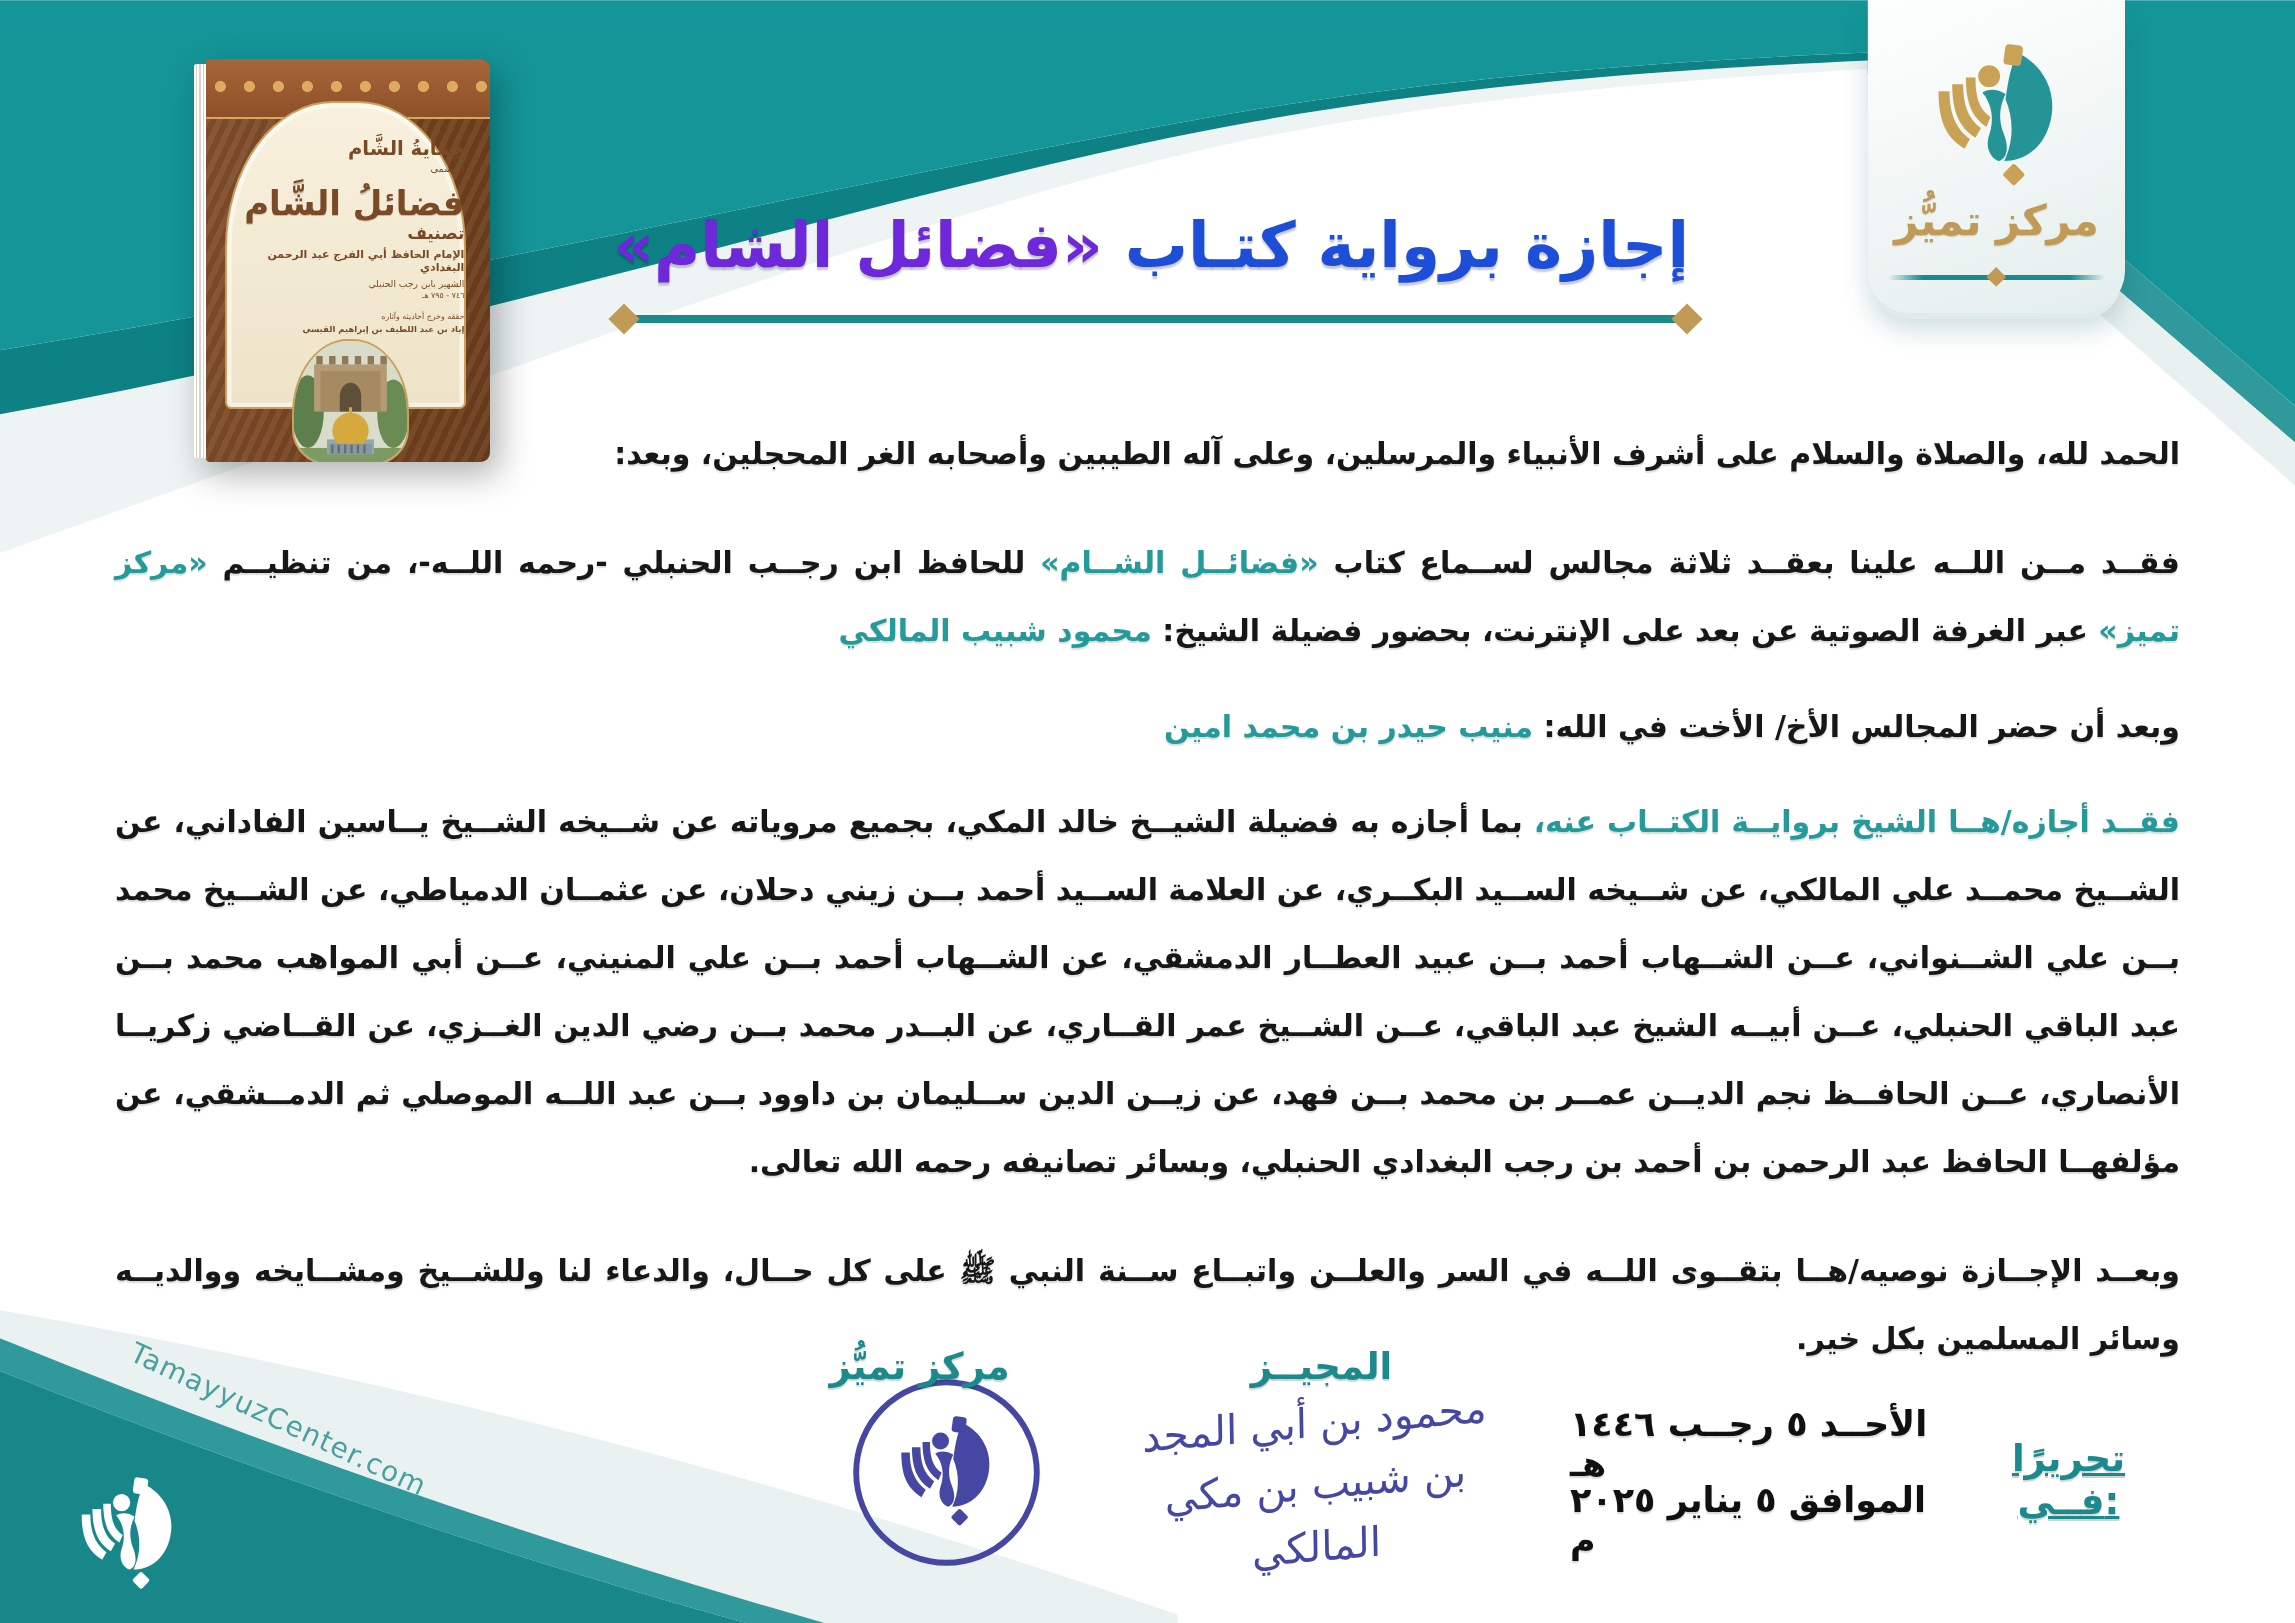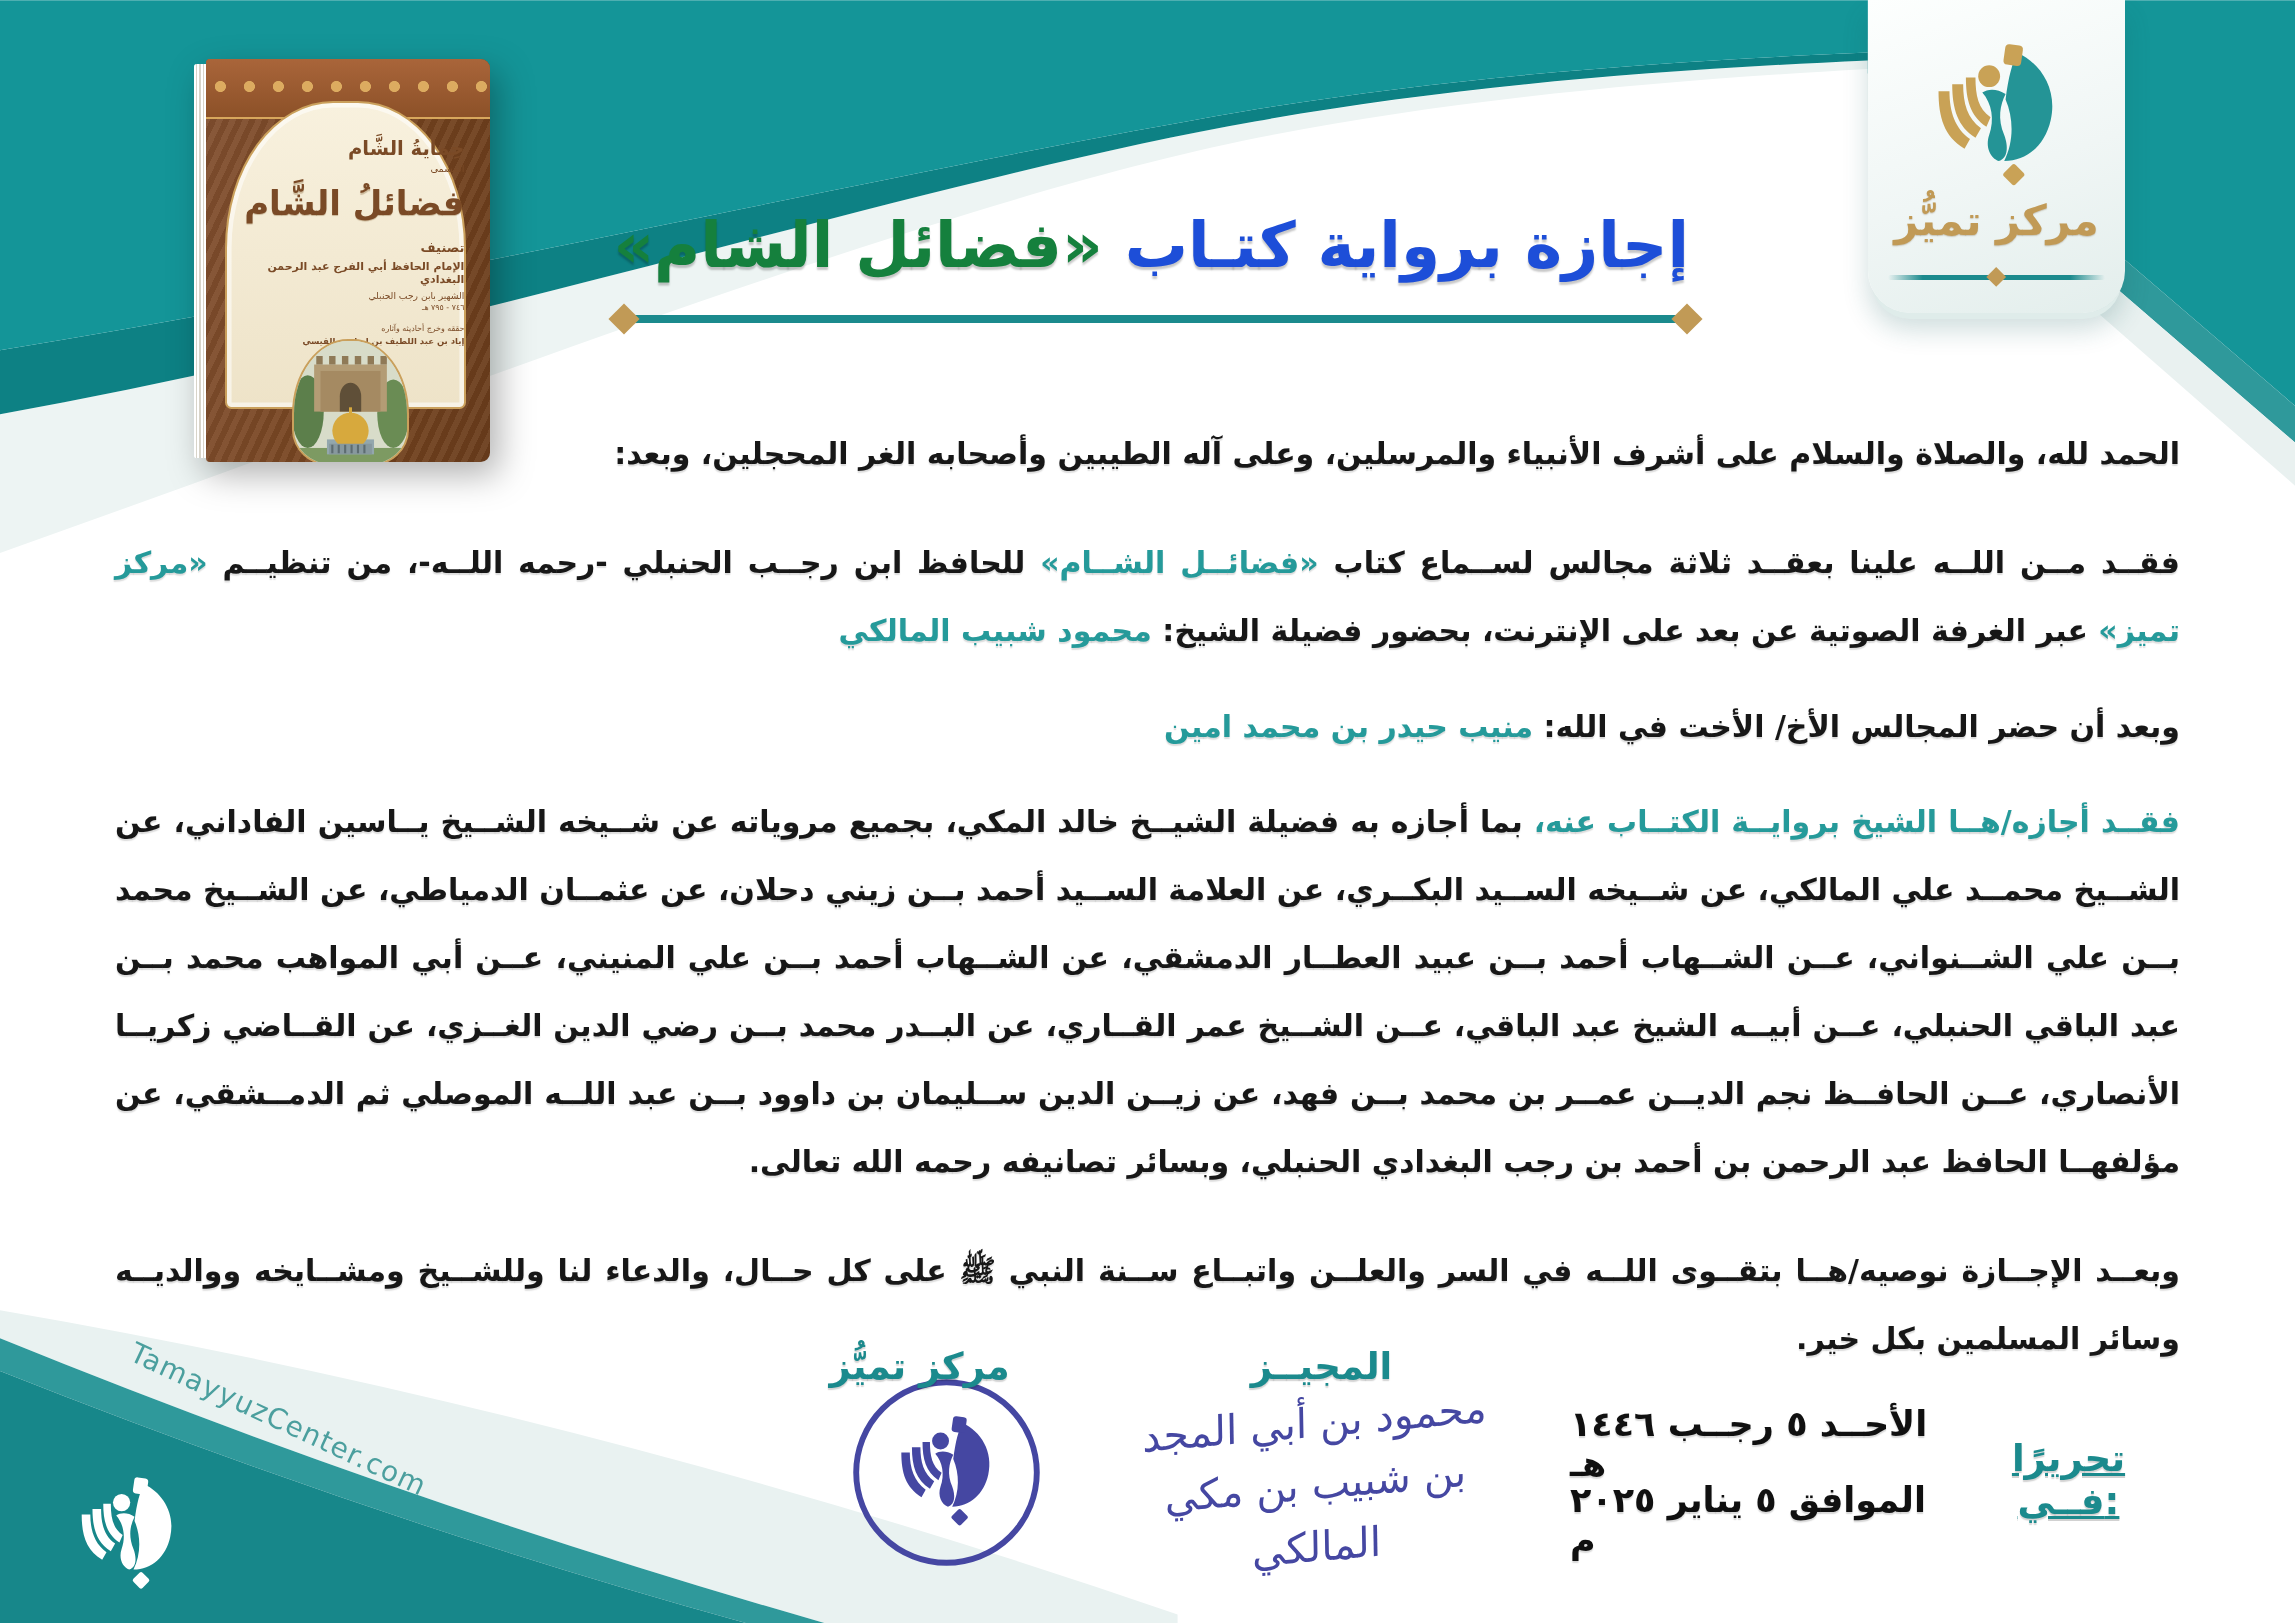--- a/index.html
+++ b/index.html
@@ -60,38 +60,38 @@
     position:absolute;left:19.6px;top:42px;width:241px;height:308px;box-sizing:border-box;
     background:linear-gradient(#f8f1de,#eee3c8);
     border:2px solid #caa05c;
     border-radius:108px 108px 6.5px 6.5px / 147px 147px 6.5px 6.5px;
     color:#7a4a26;direction:rtl;
     box-shadow:inset 0 0 0 4.6px rgba(255,255,255,.55);
   }
   .cv-series{margin-top:34px;font-size:19.6px;font-weight:bold;}
   .cv-named{margin-top:3px;font-size:9.8px;}
   .cv-main{margin-top:9.2px;font-size:34px;font-weight:bold;text-shadow:0 1.3px 0.7px rgba(110,70,20,.3);}
-  .cv-lab{margin-top:17px;font-size:13px;font-weight:bold;}
+  .cv-lab{font-size:17px;font-weight:bold;}
   .cv-a1{margin-top:5.2px;font-size:11px;font-weight:bold;}
   .cv-a2{margin-top:3.3px;font-size:9.2px;}
   .cv-years{margin-top:2.6px;font-size:7.9px;}
   .cv-e1{margin-top:11.8px;font-size:7.9px;}
   .cv-e2{margin-top:2.6px;font-size:8.5px;font-weight:bold;}
   .cover-mosque{
     position:absolute;left:50%;top:280px;width:113px;height:123px;margin-left:-56px;
     border:2px solid #caa05c;border-radius:56px 56px 39px 39px / 75px 75px 36px 36px;
     overflow:hidden;background:#d8dcc9;z-index:3;
   }
   .cover-mosque svg{display:block;width:100%;height:100%;}
 
   
   .title-block{position:absolute;left:622px;top:207px;width:1067px;text-align:center;z-index:4;}
   .title-block h1{margin:0;font-size:63px;font-weight:bold;line-height:1.25;white-space:nowrap;}
   .t-teal{color:#1d4ed8;text-shadow:0 2.6px 2px rgba(0,0,0,.22);}
-  .t-gold{color:#15803d;text-shadow:0 2.6px 2px rgba(0,0,0,.22);}
+  .t-gold{color:#6d28d9;text-shadow:0 2.6px 2px rgba(0,0,0,.22);}
   .subtitle{margin-top:22px;font-size:35px;font-weight:bold;color:#121212;text-shadow:0 2px 1.3px rgba(0,0,0,.2);}
   .title-divider{position:relative;margin-top:29px;height:8.5px;background:#1b8a8d;border-radius:3.9px;}
   .td-d{position:absolute;top:50%;width:22px;height:22px;margin-top:-11px;background:#c19a56;transform:rotate(45deg);}
   .td-r{right:-9.2px;}
   .td-l{left:-9.2px;}
 
   
   .body{
     position:absolute;right:115px;top:420px;width:2065px;z-index:3;
     font-size:30px;font-weight:bold;color:#171717;line-height:68px;

